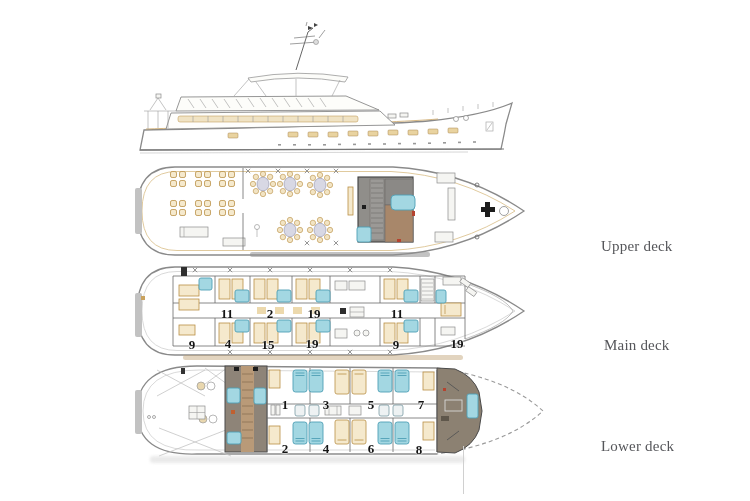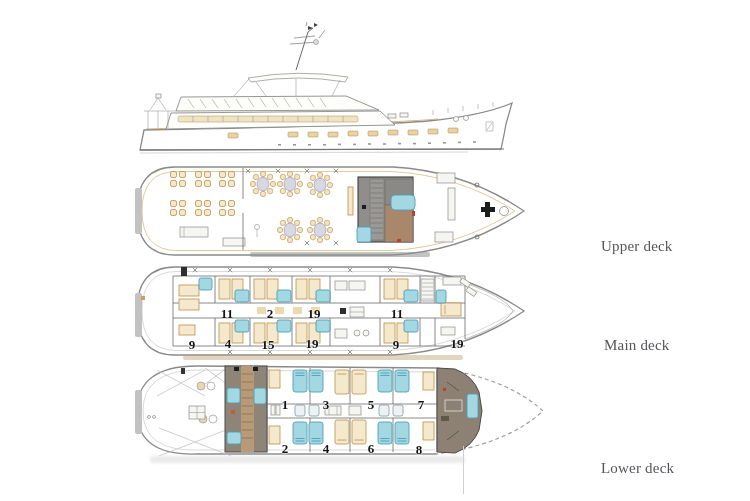--- a/index.html
+++ b/index.html
@@ -372,21 +372,21 @@
     </g>
     <g>
       <path d="M 302 10 L 320 11 Q 338 18 344 34 L 347 53 L 344 72 Q 338 88 320 95 L 302 94 Z" fill="#8c8172" stroke="#4a4a4a" stroke-width="1"></path>
       <rect x="332" y="36" width="11" height="24" rx="2" class="cy"></rect>
       <rect x="310" y="42" width="17" height="11" fill="none" stroke="#d8d8d8" stroke-width=".9"></rect>
       <path d="M312 24 L324 33 M312 82 L324 73" stroke="#555" stroke-width=".9"></path>
       <rect x="308" y="30" width="3" height="3" fill="#b5432f"></rect>
         <rect x="306" y="58" width="8" height="5" fill="#5f574b"></rect>
     </g>
   </svg>
-  <div class="deck-label" style="left:601px;top:460px">Lower deck</div>
+  <div class="deck-label" style="left:601px;top:438px">Lower deck</div>
 
   <span class="num" style="left:285px;top:381px">1</span>
   <span class="num" style="left:285px;top:425px">2</span>
   <span class="num" style="left:326px;top:381px">3</span>
   <span class="num" style="left:326px;top:425px">4</span>
   <span class="num" style="left:371px;top:381px">5</span>
   <span class="num" style="left:371px;top:425px">6</span>
   <span class="num" style="left:421px;top:381px">7</span>
   <span class="num" style="left:419px;top:426px">8</span>
 

